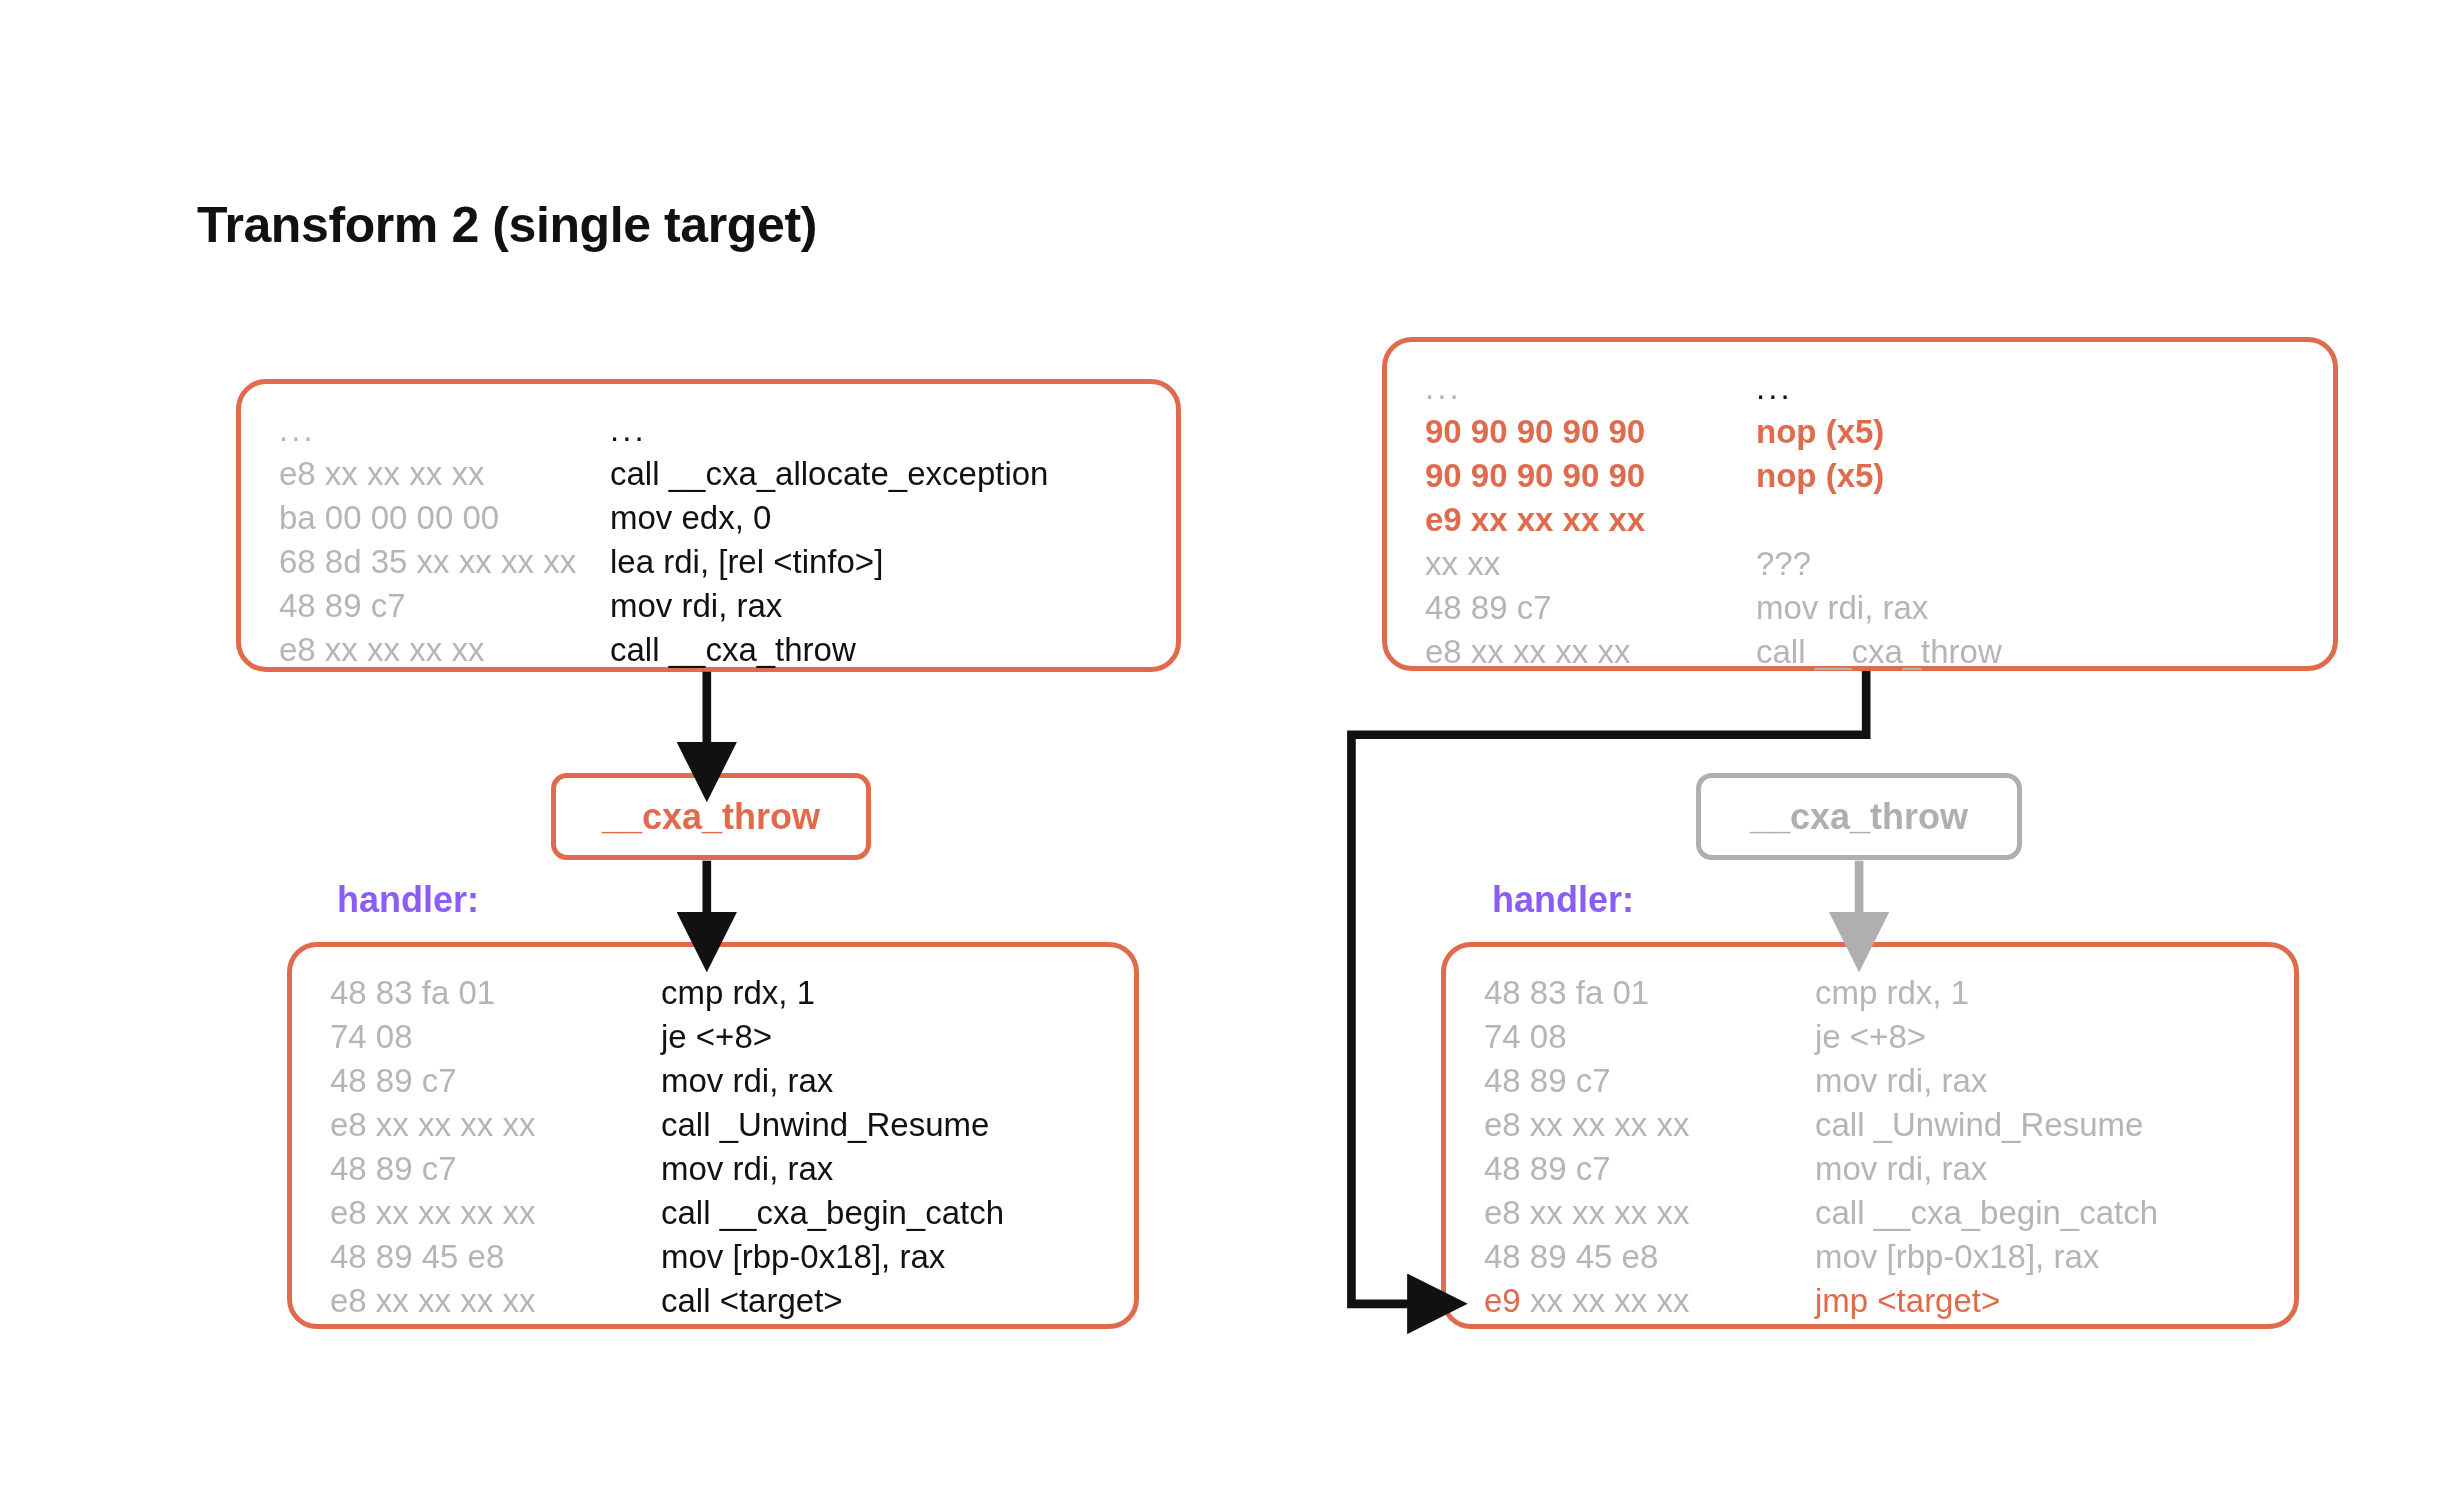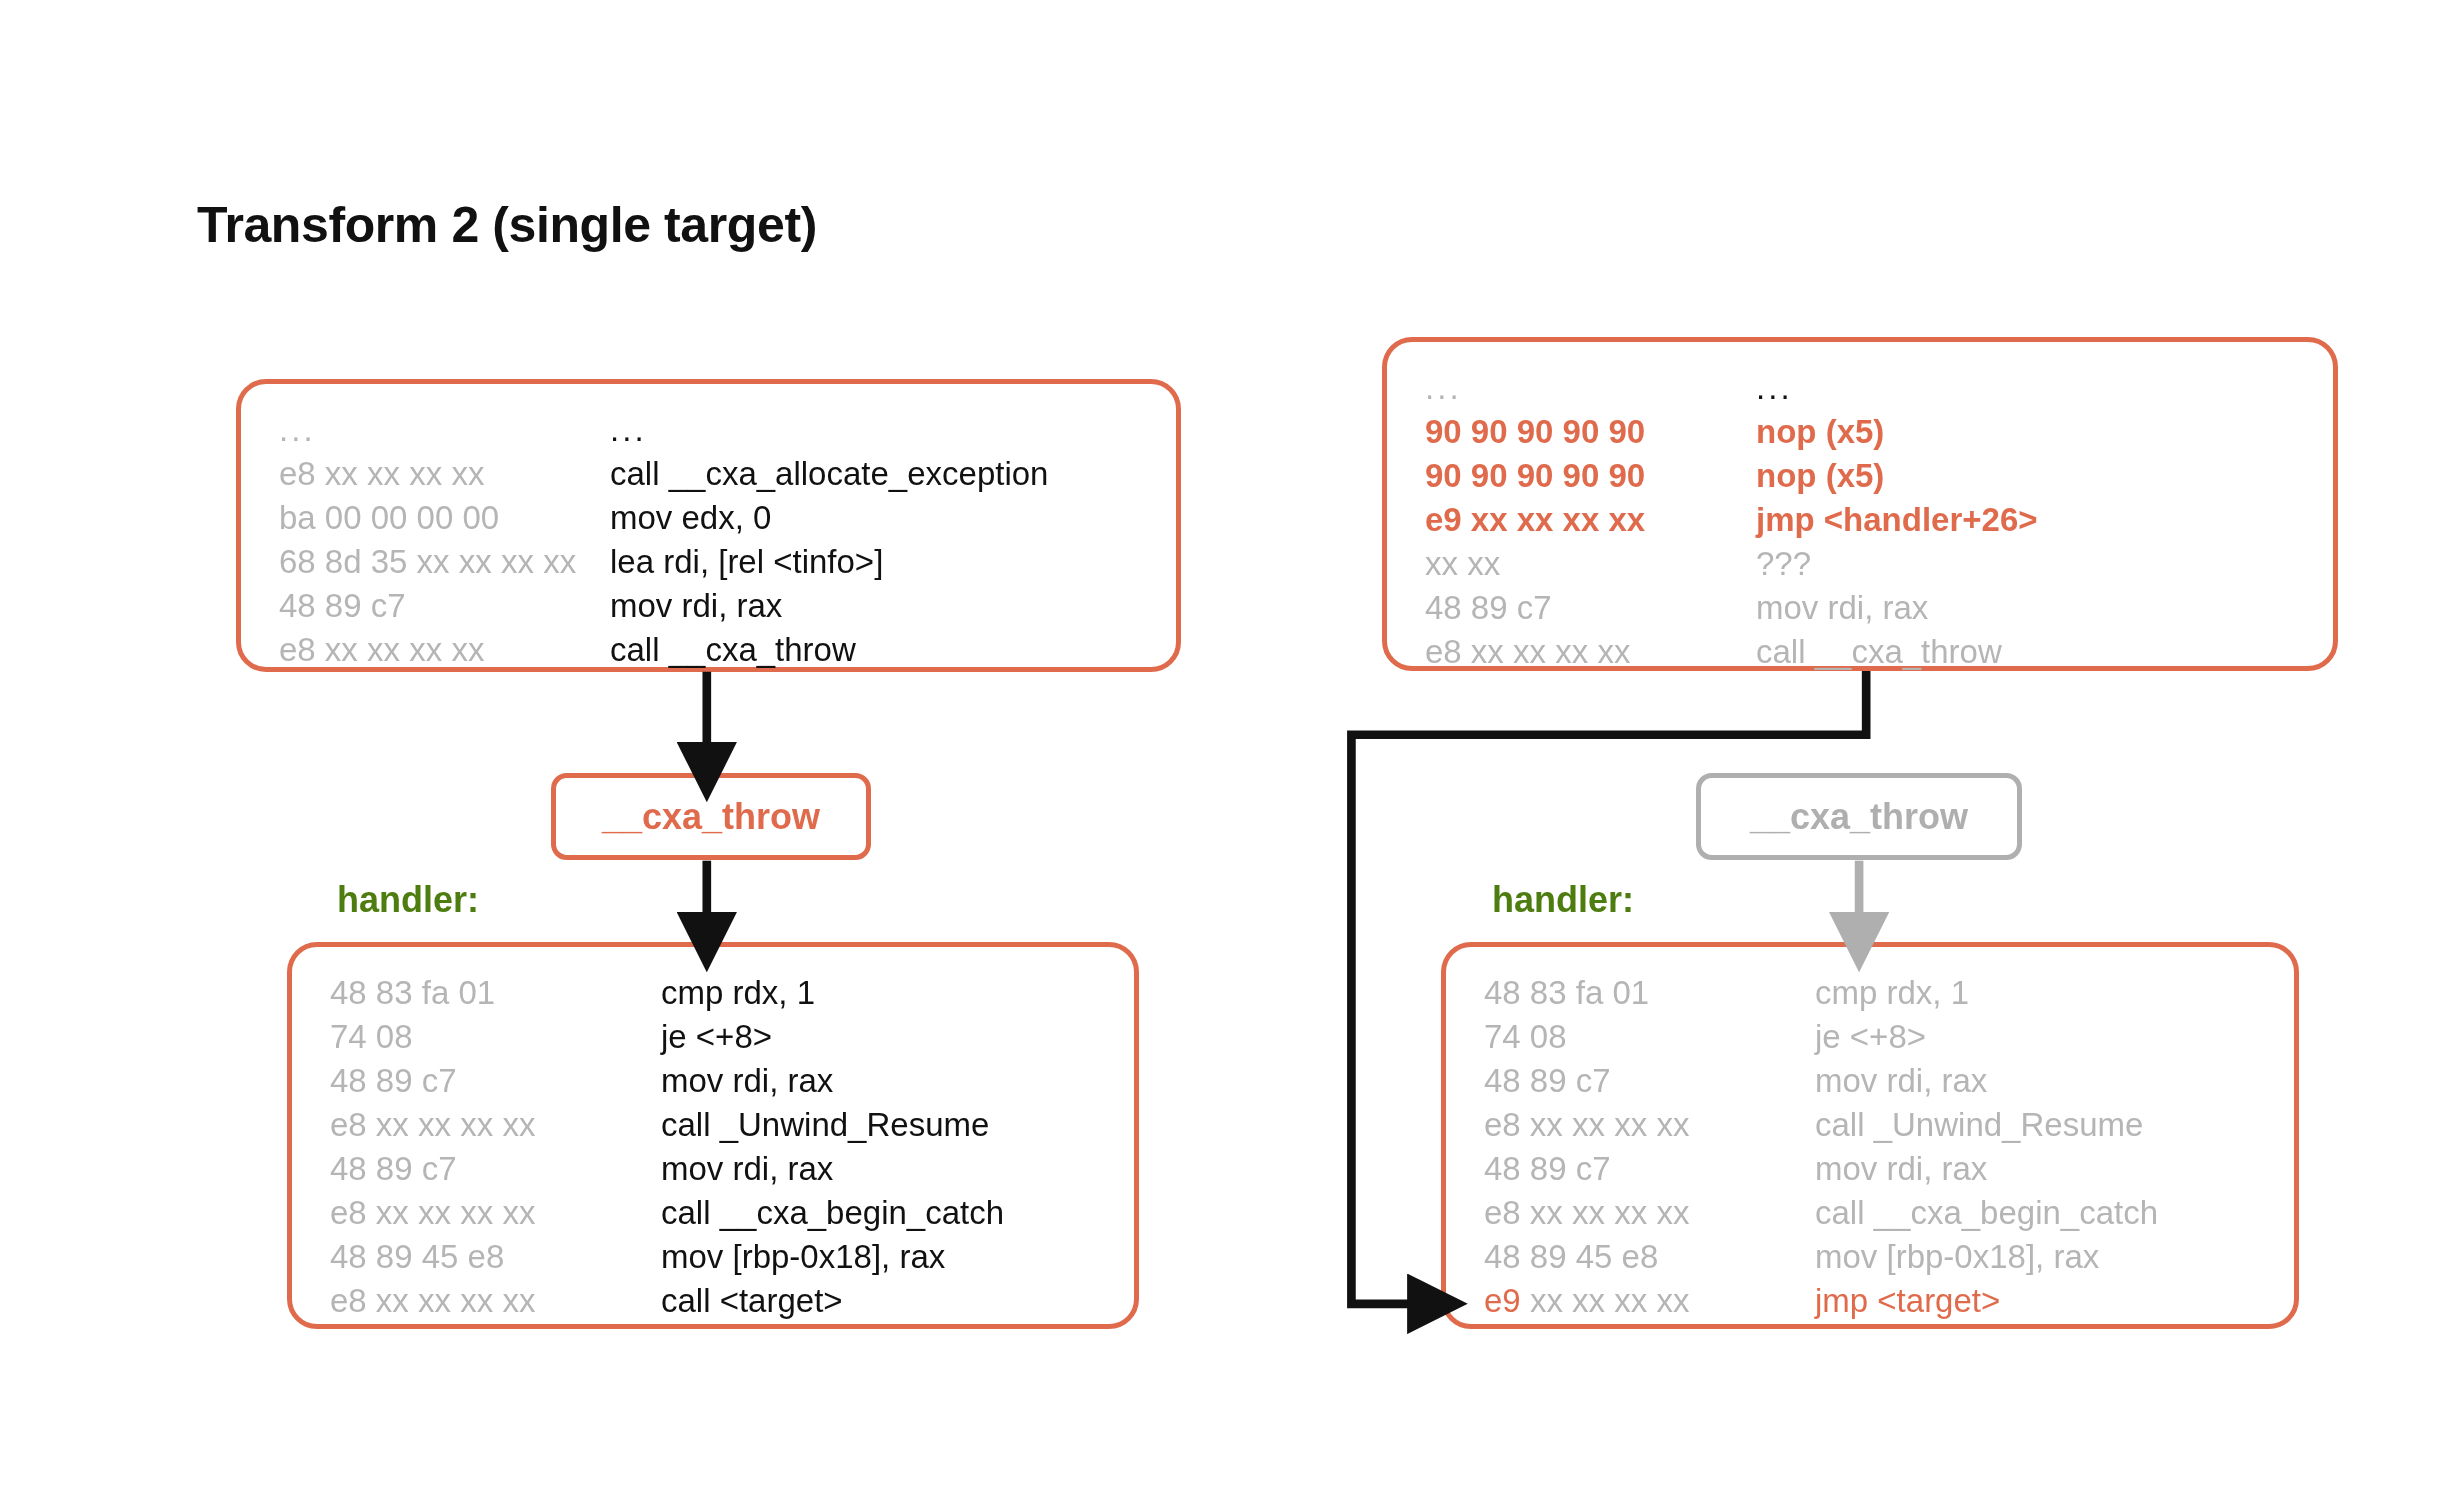--- a/index.html
+++ b/index.html
@@ -57,21 +57,21 @@
     background:#ffffff;
     display:flex;align-items:center;justify-content:center;
     font-size:36px;
     font-weight:bold;
   }
   .fn-orange{border:5.5px solid #E06B4C;color:#E06B4C;}
   .fn-gray{border:5.5px solid #AFAFAF;color:#AFAFAF;}
 
   .handler-lbl{
     position:absolute;
-    font-size:36px;font-weight:700;color:#4d7c0f;
+    font-size:36px;font-weight:700;color:#8b5cf6;
     white-space:nowrap;
   }
 
   svg.arrows{
     position:absolute;left:0;top:0;
     width:2462px;height:1486px;
     overflow:visible;
     pointer-events:none;
   }
 </style>
@@ -163,21 +163,20 @@
         <div class="row">
           <div class="hex"><span class="c-orange bold">90 90 90 90 90</span></div>
           <div class="mn"><span class="c-orange bold">nop (x5)</span></div>
         </div>
         <div class="row">
           <div class="hex"><span class="c-orange bold">90 90 90 90 90</span></div>
           <div class="mn"><span class="c-orange bold">nop (x5)</span></div>
         </div>
         <div class="row">
           <div class="hex"><span class="c-orange bold">e9 xx xx xx xx</span></div>
-          <div class="mn"><span class="c-orange bold">jmp &lt;handler+26&gt;</span></div>
         </div>
         <div class="row">
           <div class="hex"><span class="c-gray">xx xx</span></div>
           <div class="mn"><span class="c-gray">???</span></div>
         </div>
         <div class="row">
           <div class="hex"><span class="c-gray">48 89 c7</span></div>
           <div class="mn"><span class="c-gray">mov rdi, rax</span></div>
         </div>
         <div class="row">

